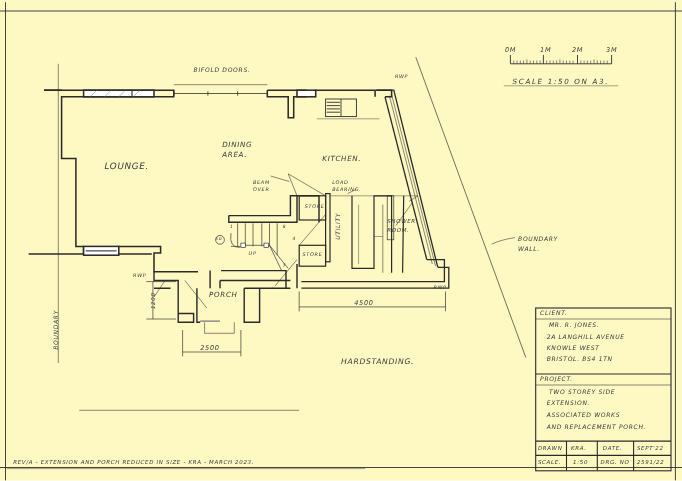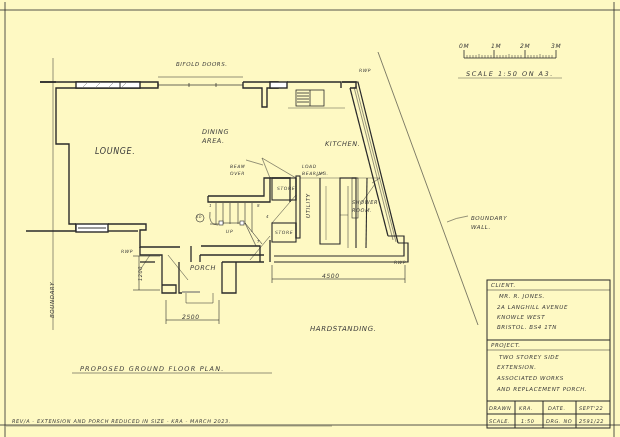--- a/index.html
+++ b/index.html
@@ -219,21 +219,21 @@
 </svg>
 
 <span class="lbl" style="left:459px;top:42px;font-size:6px;">0m</span>
 <span class="lbl" style="left:491px;top:42px;font-size:6px;">1m</span>
 <span class="lbl" style="left:520px;top:42px;font-size:6px;">2m</span>
 <span class="lbl" style="left:551px;top:42px;font-size:6px;">3m</span>
 <span class="lbl" style="left:466px;top:70px;font-size:6.5px;letter-spacing:1.5px;">SCALE 1:50 ON A3.</span>
 
 <span class="lbl" style="left:95px;top:147px;font-size:8px;">LOUNGE.</span>
 <span class="lbl" style="left:202px;top:128px;font-size:6.5px;width:40px;white-space:normal;line-height:9px;">DINING AREA.</span>
-<span class="lbl" style="left:293px;top:140px;font-size:6.5px;margin-left:32px;">KITCHEN.</span>
+<span class="lbl" style="left:293px;top:140px;font-size:6.5px;">KITCHEN.</span>
 <span class="lbl" style="left:190px;top:264px;font-size:6.5px;text-align:center;">PORCH</span>
 <span class="lbl" style="left:305px;top:218px;font-size:5.5px;transform:rotate(-90deg);transform-origin:left top;">UTILITY</span>
 <span class="lbl" style="left:352px;top:198px;font-size:5px;width:30px;white-space:normal;line-height:8px;">SHOWER ROOM.</span>
 <span class="lbl" style="left:277px;top:186px;font-size:4.5px;">STORE</span>
 <span class="lbl" style="left:275px;top:230px;font-size:4.5px;">STORE</span>
 
 <span class="lbl" style="left:176px;top:61px;font-size:5.5px;">BIFOLD DOORS.</span>
 <span class="lbl" style="left:230px;top:163px;font-size:4.5px;width:24px;white-space:normal;line-height:7px;">BEAM OVER</span>
 <span class="lbl" style="left:302px;top:163px;font-size:4.5px;width:32px;white-space:normal;line-height:7px;">LOAD BEARING.</span>
 <span class="lbl" style="left:471px;top:214px;font-size:5.5px;width:40px;white-space:normal;line-height:9px;">BOUNDARY WALL.</span>
@@ -246,21 +246,20 @@
 <span class="lbl" style="left:226px;top:229px;font-size:4.5px;">UP</span>
 <span class="lbl" style="left:209px;top:203px;font-size:4px;">1</span>
 <span class="lbl" style="left:257px;top:239px;font-size:4px;">7</span>
 <span class="lbl" style="left:257px;top:203px;font-size:4px;">8</span>
 <span class="lbl" style="left:266px;top:214px;font-size:4px;">4</span>
 
 <span class="lbl" style="left:182px;top:313px;font-size:6px;">2500</span>
 <span class="lbl" style="left:322px;top:272px;font-size:6px;">4500</span>
 <span class="lbl" style="left:137px;top:281px;font-size:5px;transform:rotate(-90deg);transform-origin:left top;">1200</span>
 
-<span class="lbl" style="left:80px;top:365px;font-size:6.5px;letter-spacing:1.2px;">PROPOSED GROUND FLOOR PLAN.</span>
 <span class="lbl" style="left:12px;top:418px;font-size:5px;">REV/A - EXTENSION AND PORCH REDUCED IN SIZE - KRA - MARCH 2023.</span>
 
 <span class="lbl" style="left:491px;top:282px;font-size:5.5px;">CLIENT.</span>
 <span class="lbl" style="left:499px;top:293px;font-size:5.5px;">MR. R. JONES.</span>
 <span class="lbl" style="left:497px;top:304px;font-size:5.5px;">2A LANGHILL AVENUE</span>
 <span class="lbl" style="left:497px;top:314px;font-size:5.5px;">KNOWLE WEST</span>
 <span class="lbl" style="left:497px;top:324px;font-size:5.5px;">BRISTOL. BS4 1TN</span>
 <span class="lbl" style="left:491px;top:342px;font-size:5.5px;">PROJECT.</span>
 <span class="lbl" style="left:499px;top:354px;font-size:5.5px;">TWO STOREY SIDE</span>
 <span class="lbl" style="left:497px;top:364px;font-size:5.5px;">EXTENSION.</span>

